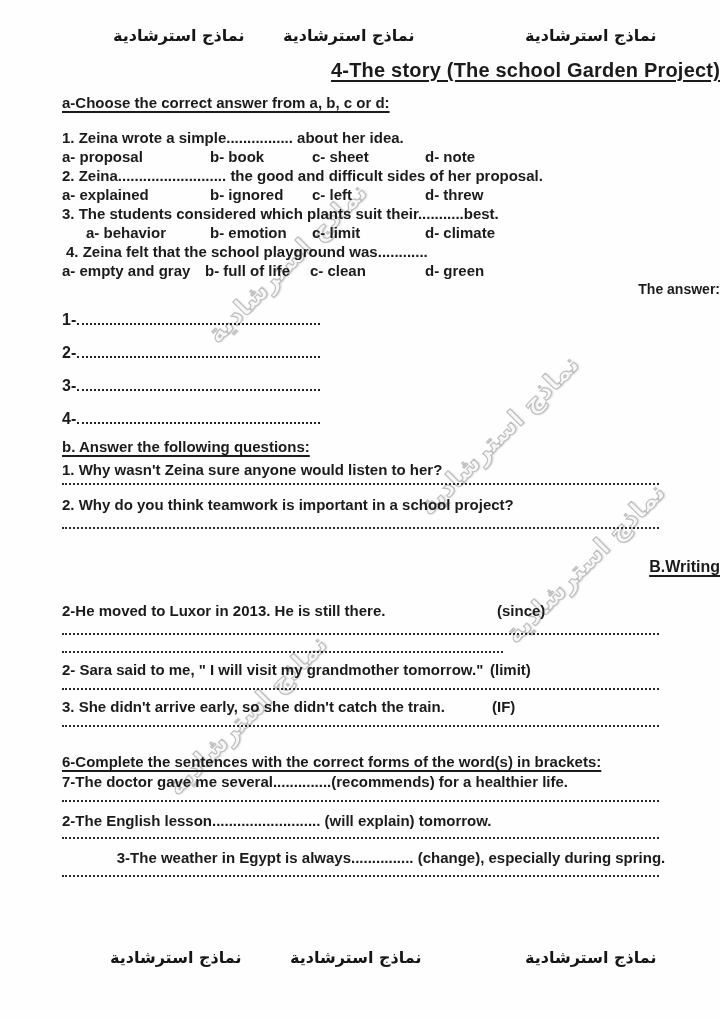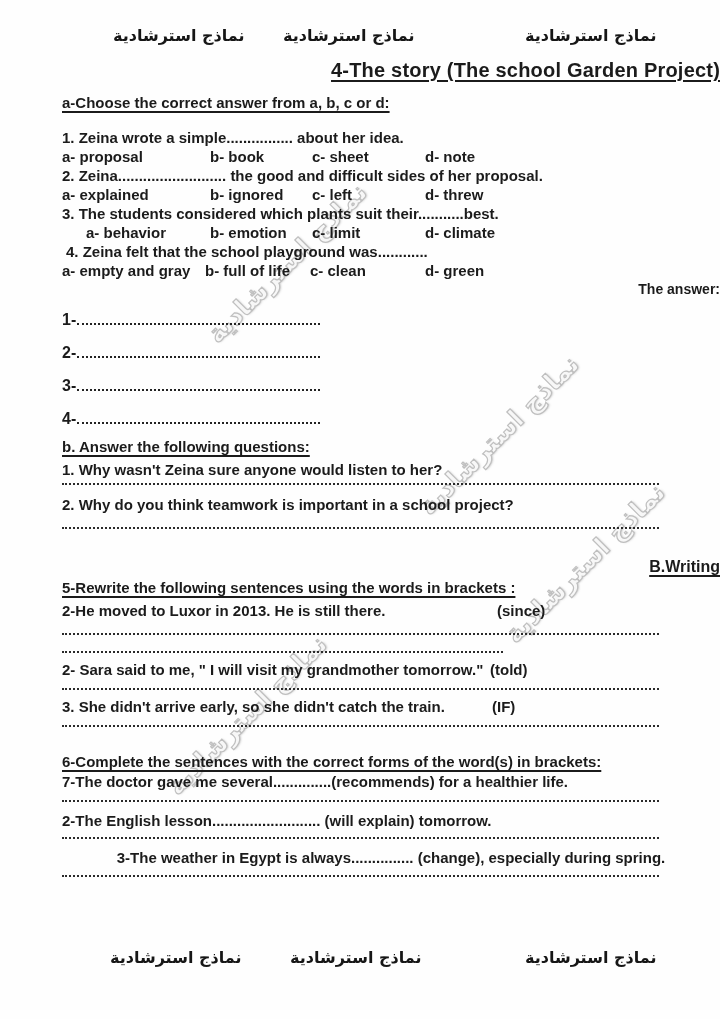--- a/index.html
+++ b/index.html
@@ -135,32 +135,31 @@
     <div class="abs qline h-b u" style="top:438px;">b. Answer the following questions:</div>
     <div class="abs qline h-med" style="top:461px;">1. Why wasn't Zeina sure anyone would listen to her?</div>
     <div class="dotline" style="top:483px;"></div>
     <div class="abs qline h-med" style="top:496px;">2. Why do you think teamwork is important in a school project?</div>
     <div class="dotline" style="top:527px;"></div>
 
     <div class="abs center b h-b" style="top:558px;">
       <span class="u">B.Writing</span>
     </div>
 
-    <div class="abs qline h-med u" style="top:579px;">5-Rewrite the following sentences using the words in brackets :</div>
 
     <div class="abs sent" style="top:602px;">
       <span>2-He moved to Luxor in 2013. He is still there.</span>
       <span class="bracket bk1">(since)</span>
     </div>
     <div class="dotline" style="top:633px;"></div>
     <div class="dotline short" style="top:651px;"></div>
 
     <div class="abs sent" style="top:661px;">
       <span>2- Sara said to me, " I will visit my grandmother tomorrow."</span>
-      <span class="bracket bk2">(told)</span>
+      <span class="bracket bk2">(limit)</span>
     </div>
     <div class="dotline" style="top:688px;"></div>
 
     <div class="abs sent" style="top:698px;">
       <span>3. She didn't arrive early, so she didn't catch the train.</span>
       <span class="bracket bk3">(IF)</span>
     </div>
     <div class="dotline" style="top:725px;"></div>
 
     <div class="abs qline h-med u" style="top:753px;">6-Complete the sentences with the correct forms of the word(s) in brackets:</div>

